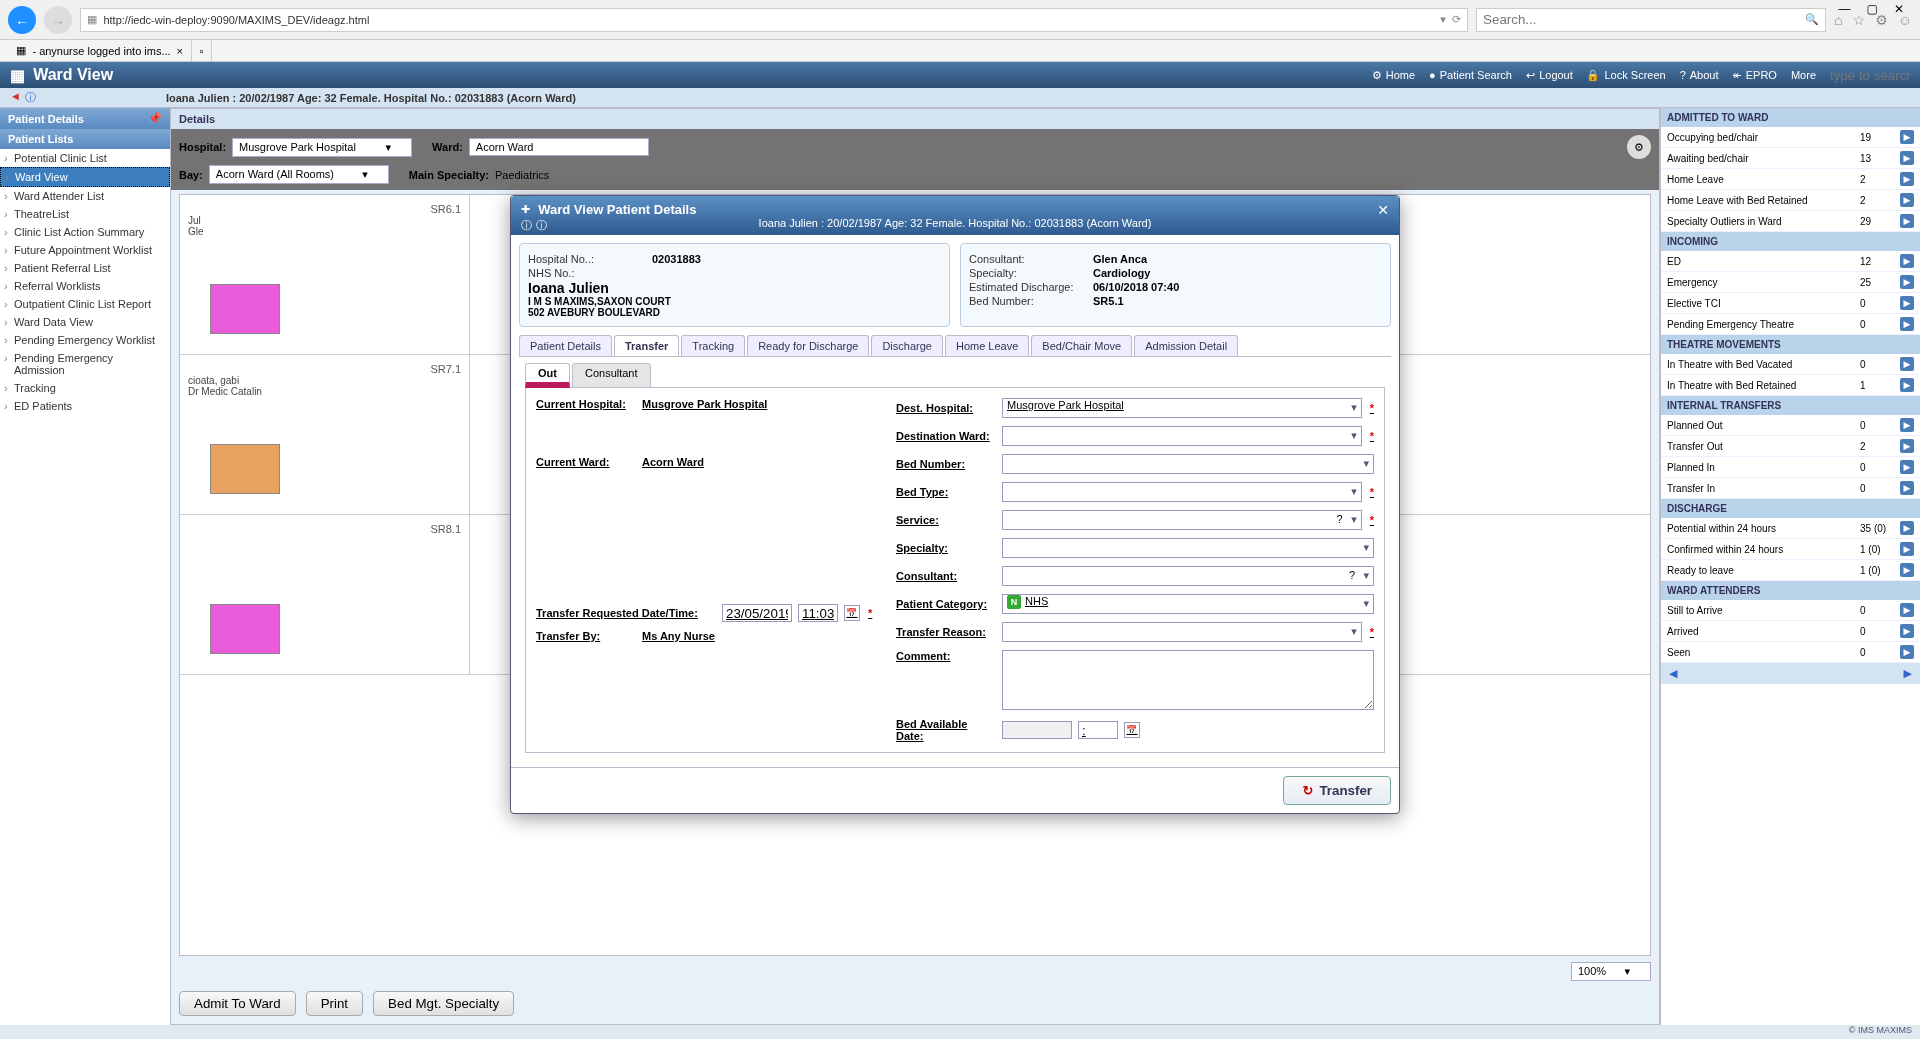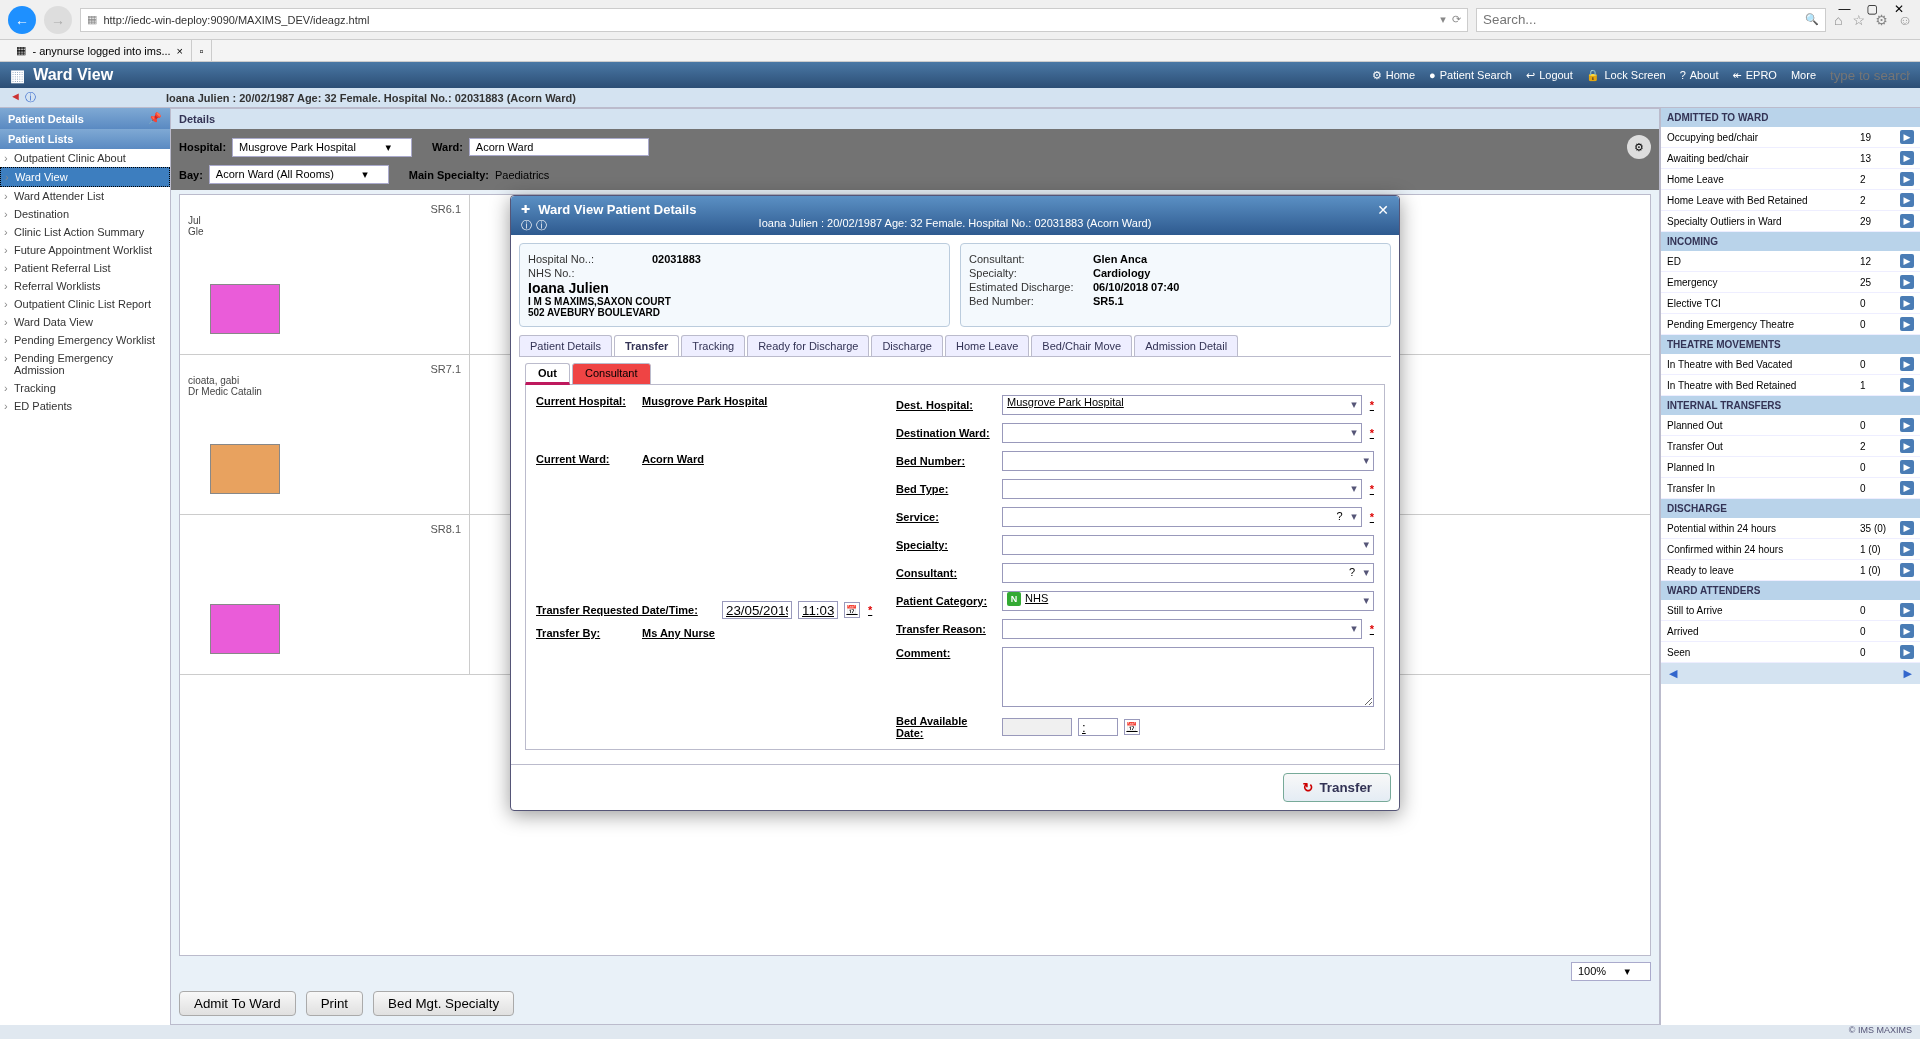--- a/index.html
+++ b/index.html
@@ -85,22 +85,22 @@
 .pi-k { width: 110px; color: #333; }
 .pi-v { font-weight: bold; }
 .patient-name { font-size: 14px; font-weight: bold; }
 .patient-addr { font-size: 10px; font-weight: bold; }
 
 .modal-tabs { display: flex; border-bottom: 1px solid #bbc; margin-top: 8px; }
 .mtab { padding: 4px 10px; border: 1px solid #bbc; border-bottom: none; background: #eef; margin-right: 2px; cursor: pointer; color: #335; font-size: 11px; border-radius: 3px 3px 0 0; }
 .mtab.active { background: #fff; font-weight: bold; }
 
 .sub-tabs { display: flex; margin: 6px 0 0 6px; }
-.stab { padding: 3px 12px; border: 1px solid #bbc; background: #ef4444; border-radius: 3px 3px 0 0; margin-right: 2px; cursor: pointer; font-size: 11px; }
-.stab.active { background: #fff; font-weight: bold; border-bottom: 3px solid #be185d; }
+.stab { padding: 3px 12px; border: 1px solid #bbc; background: #e5e5e5; border-radius: 3px 3px 0 0; margin-right: 2px; cursor: pointer; font-size: 11px; }
+.stab.active { background: #fff; font-weight: bold; border-bottom: 6px solid #be185d; }
 
 .form-area { border: 1px solid #bbc; padding: 10px; margin: -1px 6px 6px 6px; background: #fff; min-height: 350px; text-decoration: underline; }
 .form-grid { display: grid; grid-template-columns: 340px 1fr; gap: 4px 20px; }
 .fg-left, .fg-right { display: flex; flex-direction: column; gap: 8px; }
 .form-row { display: flex; align-items: center; gap: 6px; }
 .form-lbl { width: 100px; font-size: 11px; font-weight: bold; }
 .form-lbl-wide { width: 180px; font-size: 11px; font-weight: bold; }
 .form-val { font-weight: bold; }
 .form-select { flex: 1; border: 1px solid #99b; height: 20px; padding: 0 4px; background: #fff; position: relative; }
 .form-select::after { content: "▾"; position: absolute; right: 4px; top: 2px; color: #557; }
@@ -208,24 +208,24 @@
 
   <div class="sidebar">
     <div class="sidebar-header">
       <span>Patient Details</span>
         <span>📌</span>
     </div>
     <div class="sidebar-header">
       <span>Patient Lists</span>
     </div>
     <div class="sidebar-list" id="sidebar-list">
-        <div class="sidebar-item">Outpatient Clinic About</div>
+        <div class="sidebar-item">Potential Clinic List</div>
         <div class="sidebar-item active">Ward View</div>
         <div class="sidebar-item">Ward Attender List</div>
-        <div class="sidebar-item">Destination</div>
+        <div class="sidebar-item">TheatreList</div>
         <div class="sidebar-item">Clinic List Action Summary</div>
         <div class="sidebar-item">Future Appointment Worklist</div>
         <div class="sidebar-item">Patient Referral List</div>
         <div class="sidebar-item">Referral Worklists</div>
         <div class="sidebar-item">Outpatient Clinic List Report</div>
         <div class="sidebar-item">Ward Data View</div>
         <div class="sidebar-item">Pending Emergency Worklist</div>
         <div class="sidebar-item">Pending Emergency Admission</div>
         <div class="sidebar-item">Tracking</div>
         <div class="sidebar-item">ED Patients</div>

